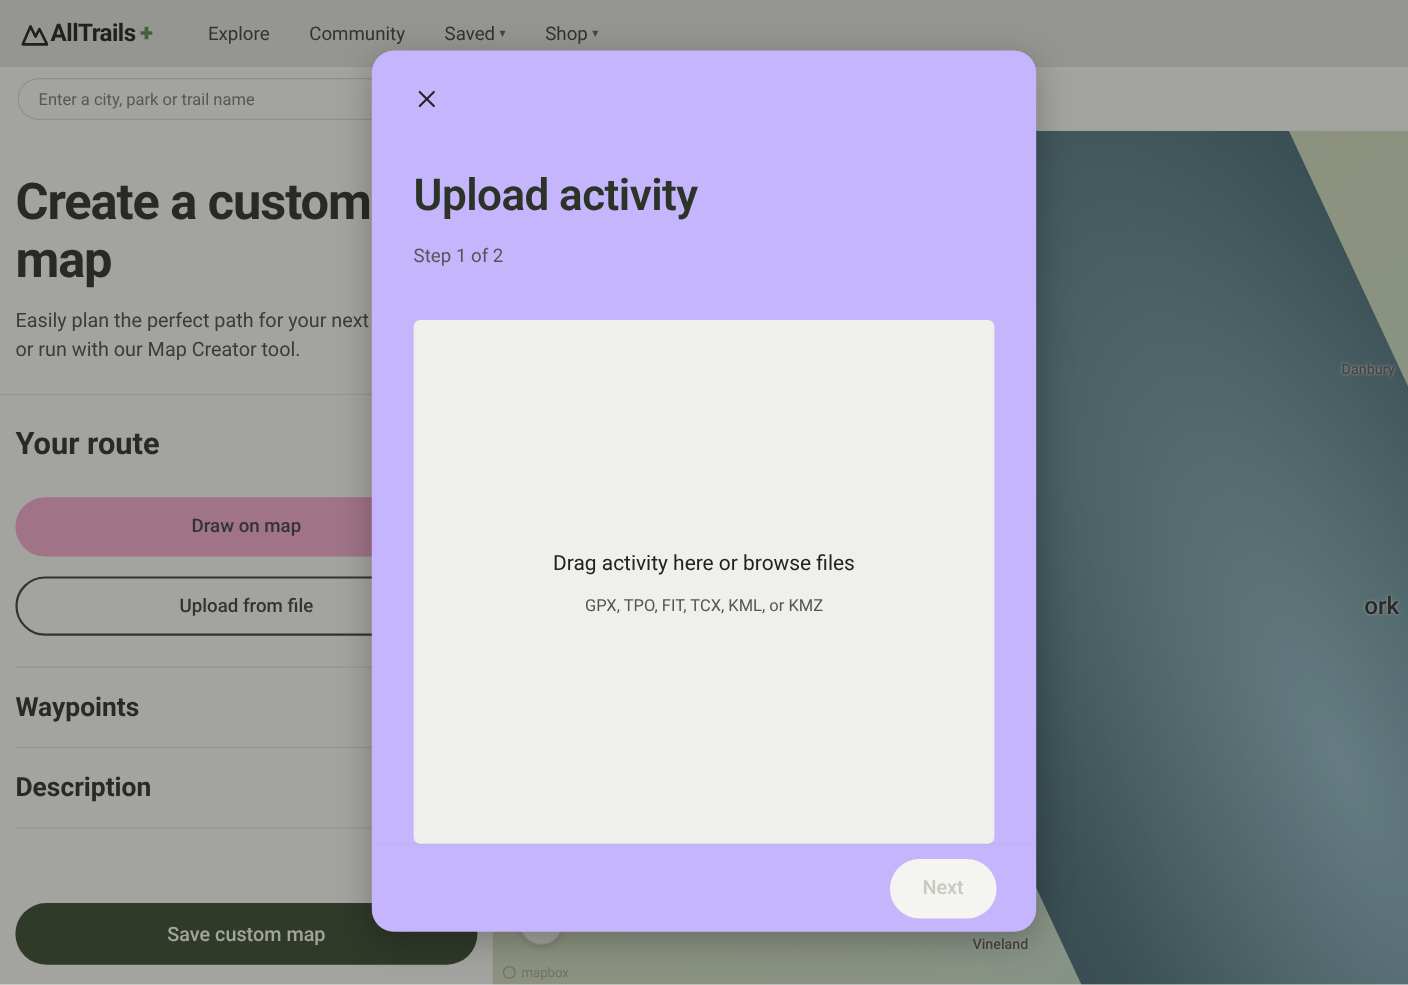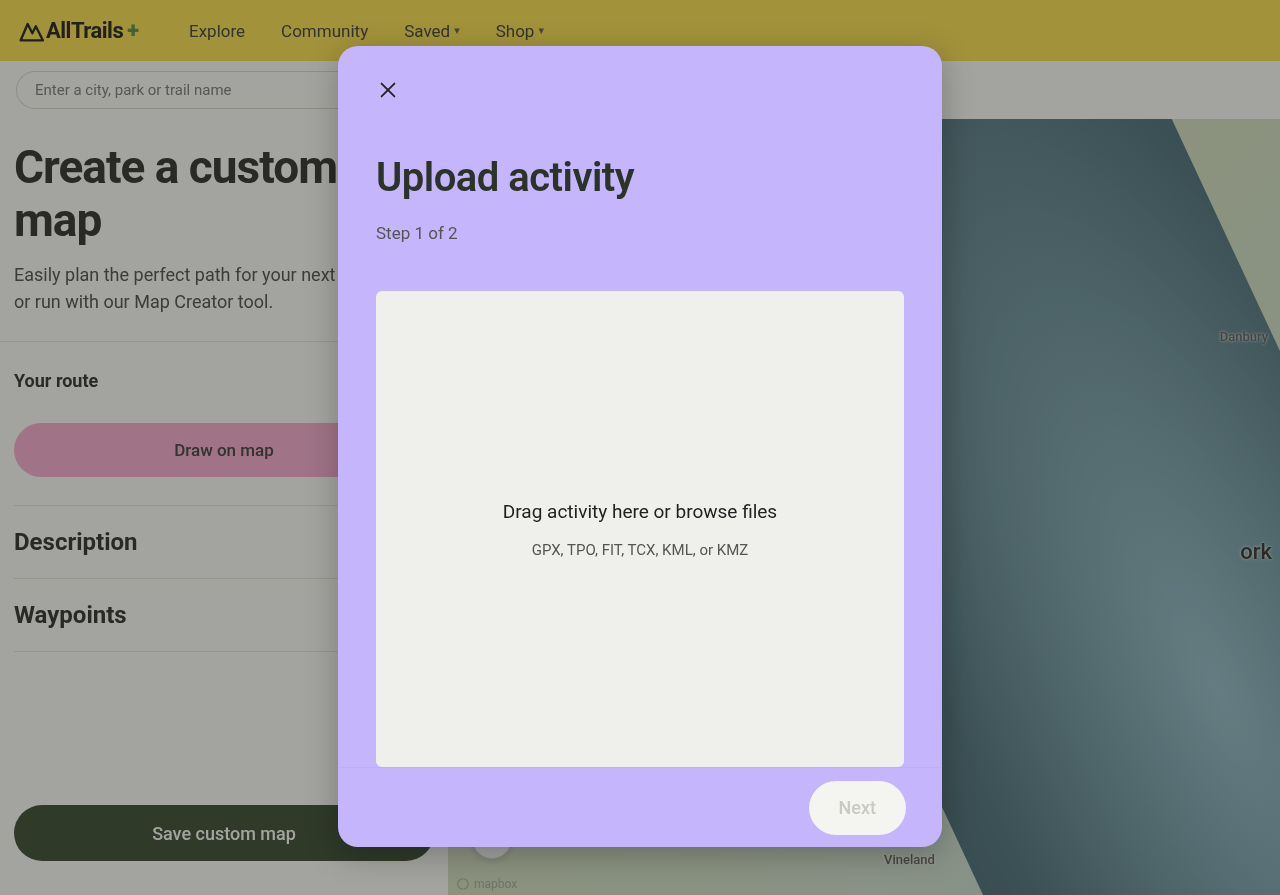--- a/index.html
+++ b/index.html
@@ -15,21 +15,21 @@
       position: relative;
       background: #fff;
     }
     
     .topnav {
       height: 61px;
       display: flex;
       align-items: center;
       padding: 0 16px;
       gap: 32px;
-      background: #fde047;
+      background: #e5e5e5;
     }
     .logo {
       display: flex;
       align-items: center;
       gap: 2px;
     }
     .logo-svg { width: 28px; height: 24px; }
     .logo-text {
       font-size: 22px;
       font-weight: 700;
@@ -114,36 +114,36 @@
       padding: 0 14px;
       display: flex;
       flex-direction: column;
       position: relative;
     }
     .hero-title {
       font-size: 46px;
       line-height: 1.15;
       font-weight: 700;
       color: #222;
-      margin-top: 22px;
+      margin-top: 39px;
       letter-spacing: -1px;
     }
     .hero-sub {
       font-size: 18px;
       color: #444;
       margin-top: 14px;
       line-height: 1.5;
     }
     .divider {
       height: 1px;
       background: #e6e6e1;
       margin: 26px -14px 0;
     }
     .section-h {
-      font-size: 18px;
+      font-size: 28px;
       font-weight: 700;
       color: #222;
       margin-top: 28px;
     }
     .pill-btn {
       width: 100%;
       height: 54px;
       border-radius: 27px;
       font-size: 17px;
       font-weight: 500;
@@ -178,21 +178,21 @@
       cursor: pointer;
     }
     .acc-title {
       font-size: 24px;
       font-weight: 700;
       color: #222;
     }
     .acc-chev { color: #444; font-size: 16px; }
     .save-bar {
       margin-top: auto;
-      padding: 16px 0 34px;
+      padding: 16px 0 18px;
     }
     .save-btn {
       width: 100%;
       height: 56px;
       border-radius: 28px;
       background: #2c4029;
       color: #fff;
       font-size: 18px;
       font-weight: 500;
       border: none;
@@ -410,27 +410,28 @@
   </div>
 </div>
 
 <div class="main">
   <aside class="sidebar">
     <h1 class="hero-title">Create a custom map</h1>
     <p class="hero-sub">Easily plan the perfect path for your next hike, bike, or run with our Map Creator tool.</p>
     <div class="divider"></div>
     <h2 class="section-h">Your route</h2>
     <button class="pill-btn pill-solid">Draw on map</button>
+    <button class="pill-btn pill-outline">Upload from file</button>
     <div class="thin-divider"></div>
     <div class="accordion">
+      <span class="acc-title">Waypoints</span>
+      <span class="acc-chev">⌄</span>
+    </div>
+    <div class="accordion">
       <span class="acc-title">Description</span>
-      <span class="acc-chev">⌄</span>
-    </div>
-    <div class="accordion">
-      <span class="acc-title">Waypoints</span>
       <span class="acc-chev">⌄</span>
     </div>
     <div class="save-bar">
       <button class="save-btn">Save custom map</button>
     </div>
   </aside>
 
   <div class="map">
     <div class="back-chev">‹</div>
     <span class="m-lab" style="top:12px;left:85px">Elmira</span>

